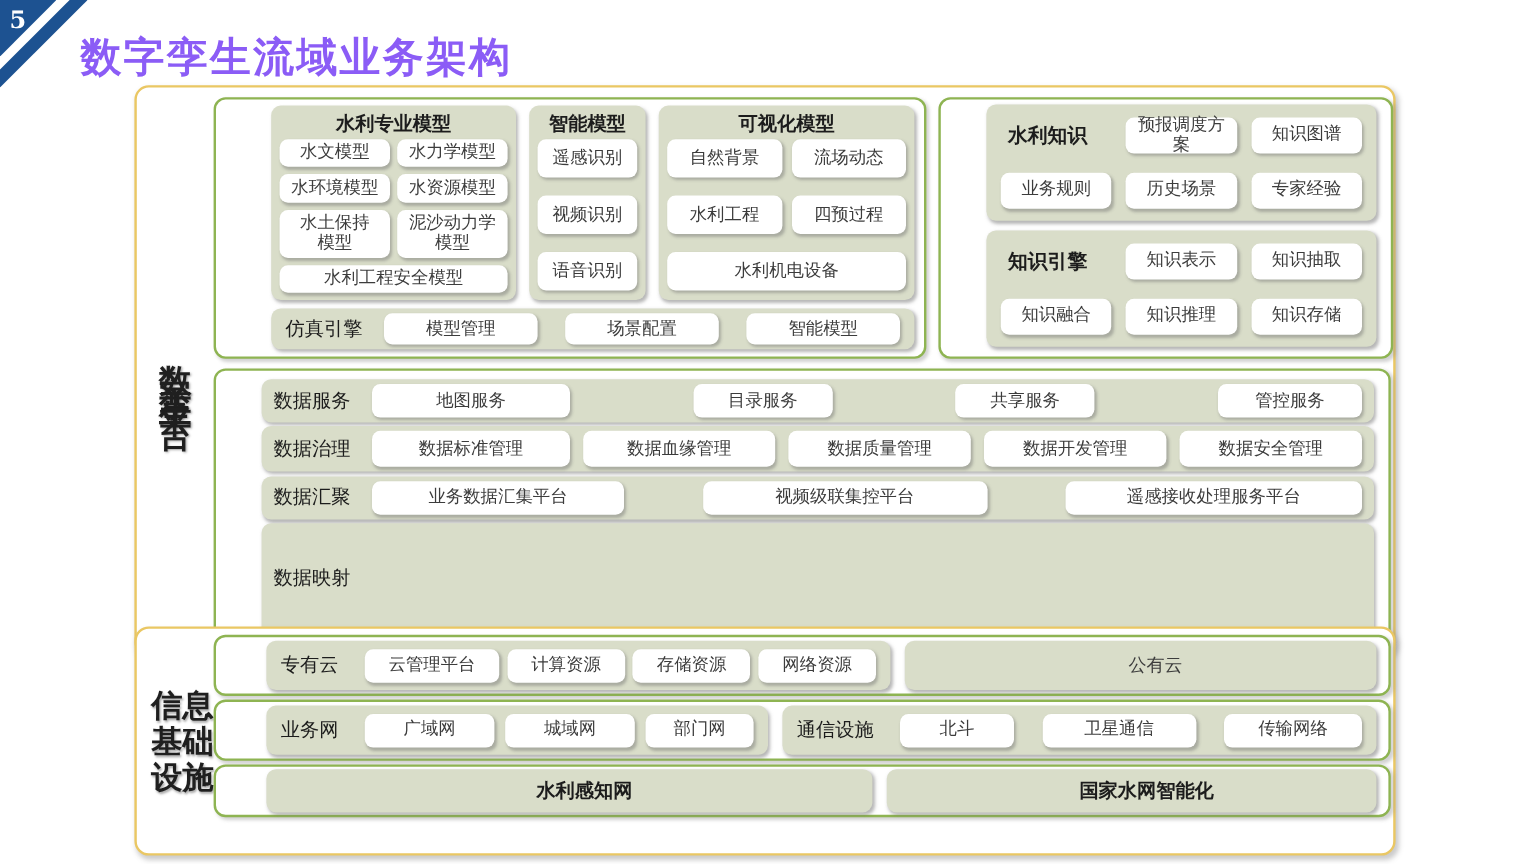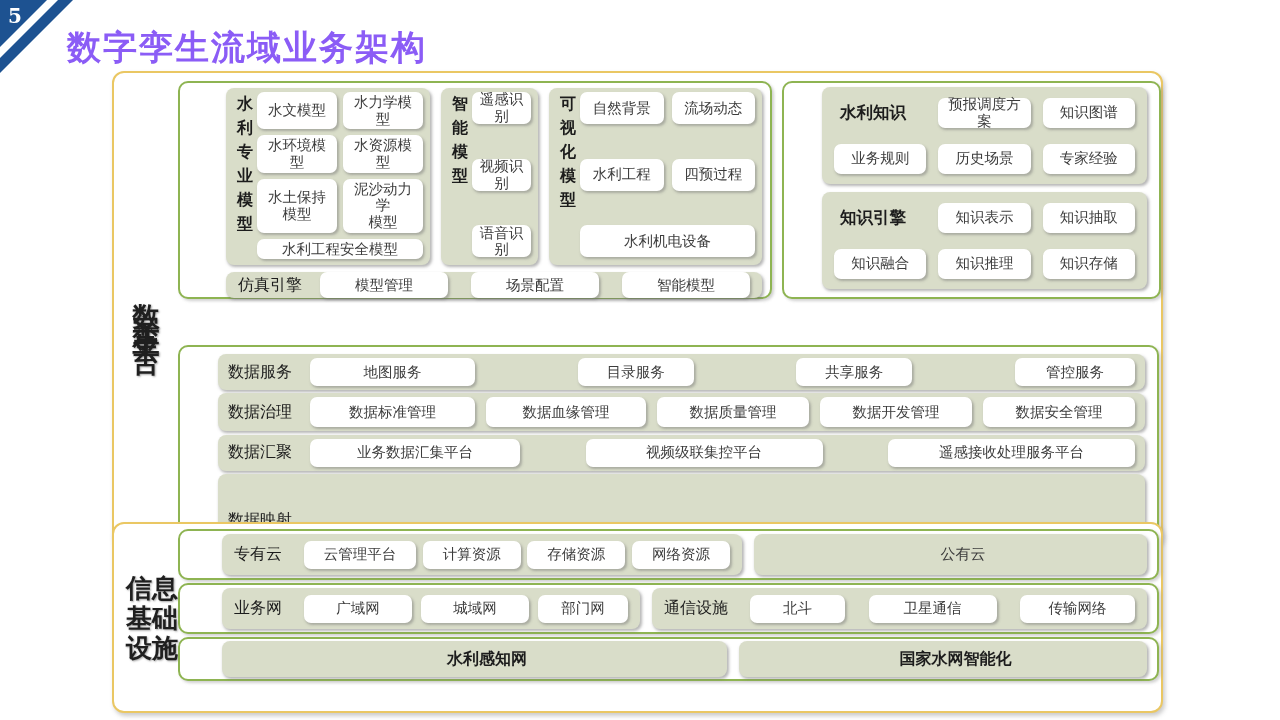--- a/index.html
+++ b/index.html
@@ -34,27 +34,27 @@
     text-shadow: 1px 1px 2px rgba(0,0,0,.35); }
 
   .gbox { position: absolute; background: #fff; border: 2px solid #8eb452;
     border-radius: 10px; box-shadow: 2px 2px 3px rgba(140,140,140,.4); }
   #models { left: 64px; top: 8px; width: 594px; height: 218px;
     padding: 5px 8px 6px 46px; display: flex; flex-direction: column; }
   #knowledge { left: 668px; top: 8px; width: 379px; height: 218px;
     padding: 4px 12px 8px 38px; display: flex; flex-direction: column; gap: 8px; }
   #databox { left: 64px; top: 234px; width: 981px; height: 232px;
     padding: 7px 12px 7px 38px; display: flex; flex-direction: column;
-    justify-content: space-between; margin-top: 38px; }
+    justify-content: space-between; }
 
   .sage { background: #d9ddc9; border-radius: 8px;
     box-shadow: 1.5px 2px 3px rgba(110,110,110,.5); }
 
   .panels { display: flex; gap: 11px; flex: 1; }
-  .panel { padding: 4px 7px 6px; display: flex; }
+  .panel { padding: 4px 7px 6px; display: flex; flex-direction: column; }
   .panel-title { font-weight: bold; font-size: 16px; color: #1c1c1c; text-align: center;
     flex: 0 0 24px; line-height: 24px; }
   #p-hydro { width: 204px; }
   .grid2 { display: grid; grid-template-columns: 1fr 1fr; gap: 6px; flex: 1; }
   .span2 { grid-column: 1 / 3; }
   #p-ai { width: 97px; }
   .vstack { display: flex; flex-direction: column; justify-content: space-between;
     flex: 1; padding-bottom: 2px; }
   .vstack .chip { height: 32px; }
   #p-vis { flex: 1; }

